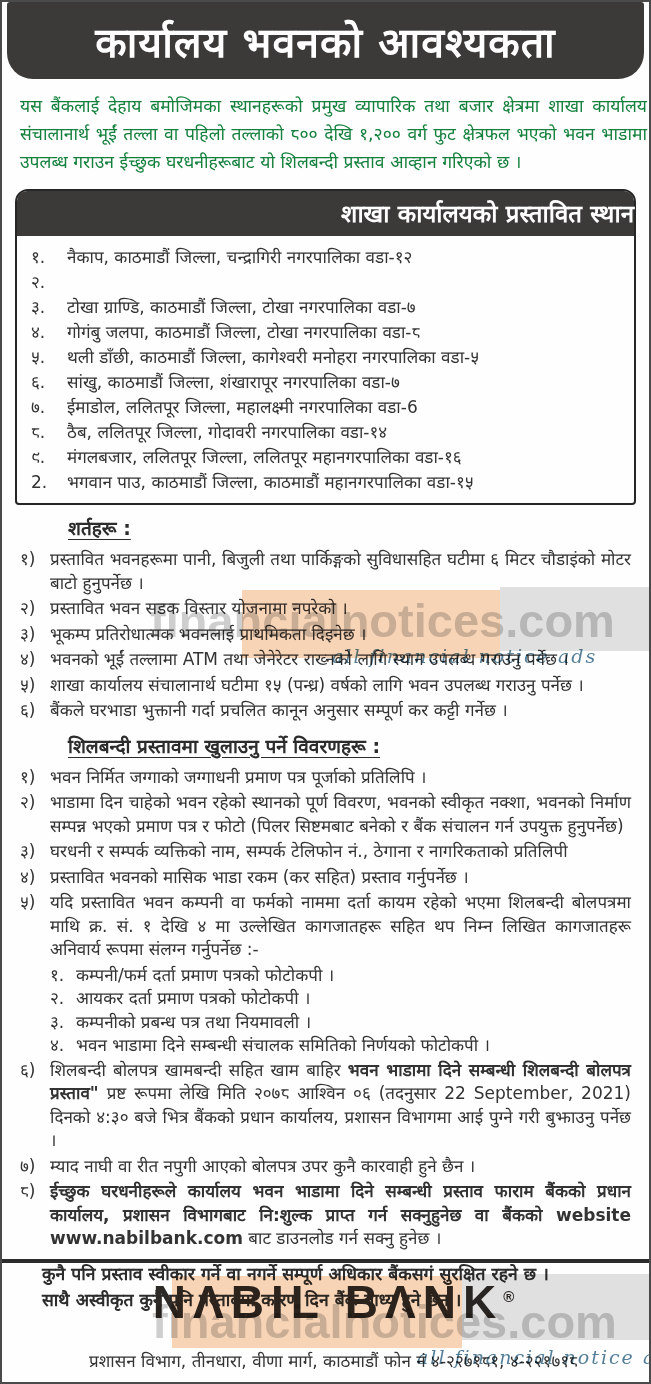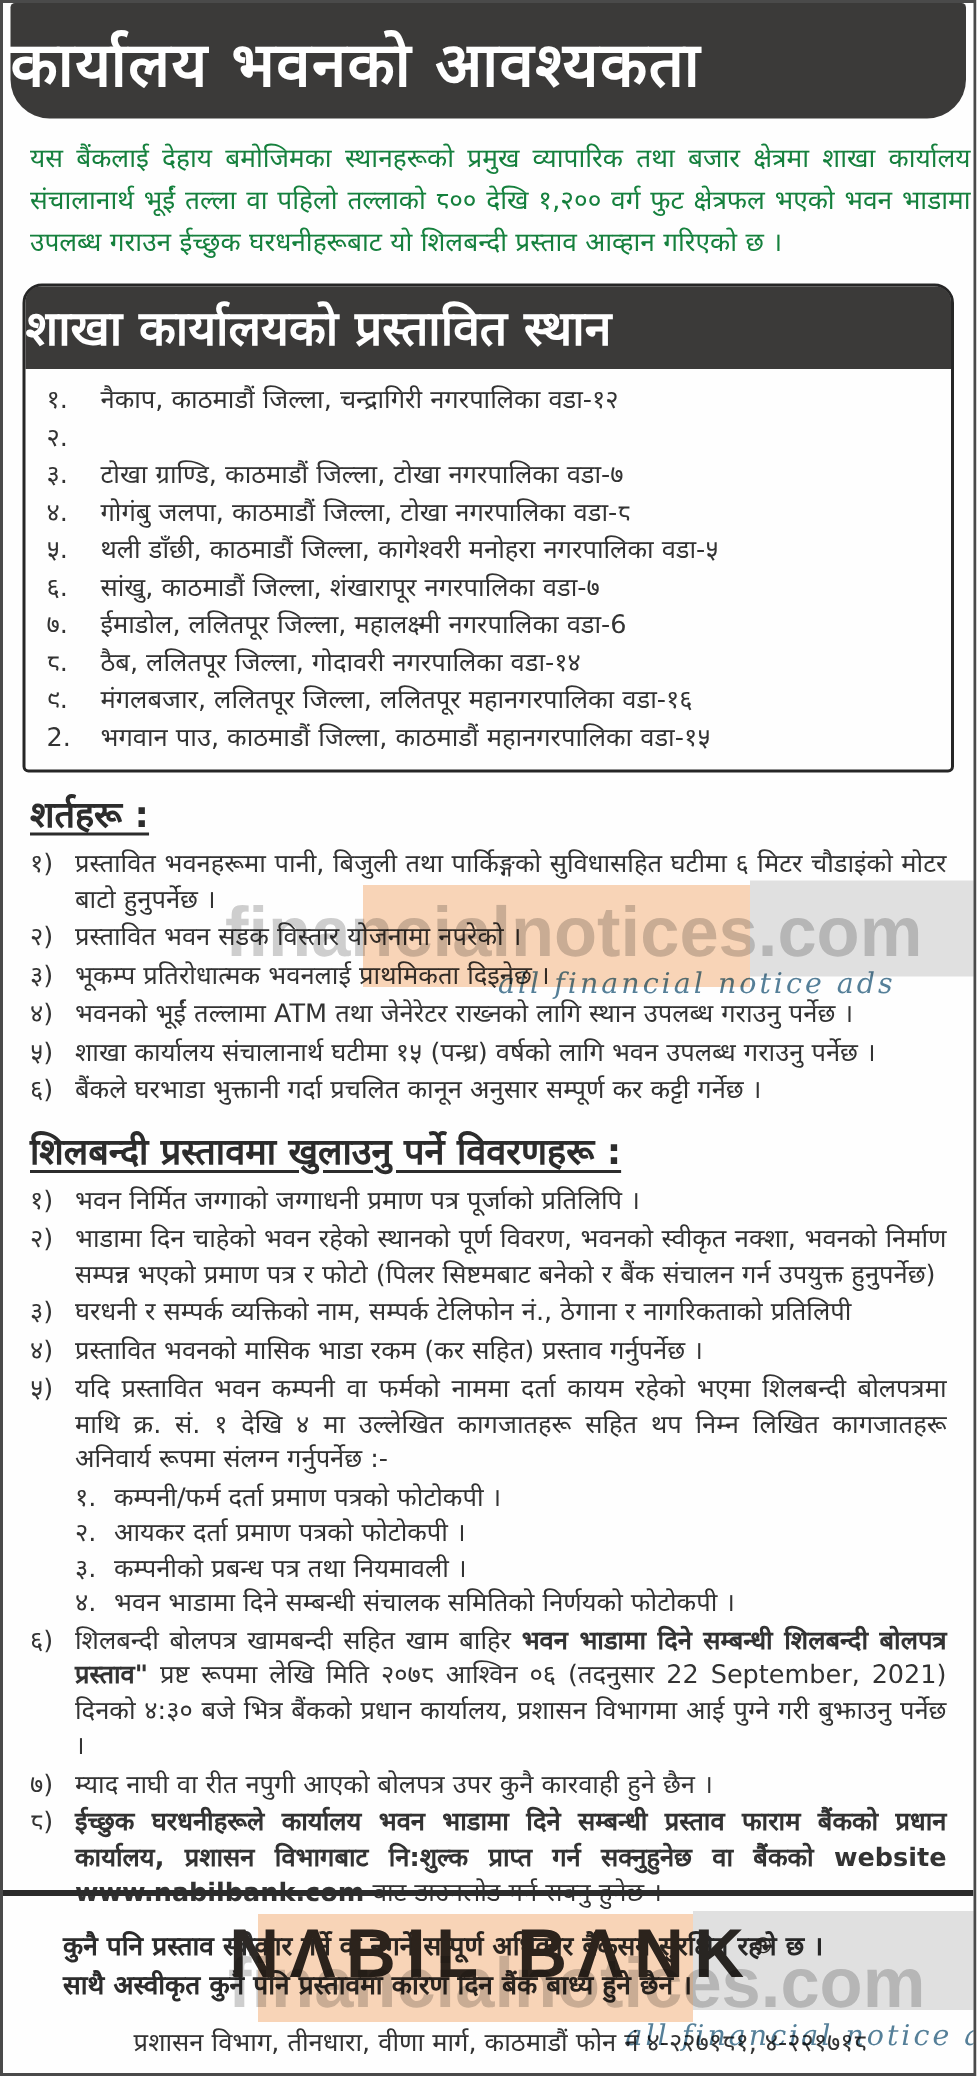--- a/index.html
+++ b/index.html
@@ -13,21 +13,21 @@
     border:2px solid #4a4a4a;
     overflow:hidden;
   }
 
   
   .banner {
     margin:0 5px;
     height:77px;
     background:#3b3a39;
     border-radius:3px 3px 26px 26px;
-    display:flex; align-items:center; justify-content:flex-start;
+    display:flex; align-items:center; justify-content:center;
   }
   .banner h1 {
     color:#ffffff; font-size:41px; font-weight:700; letter-spacing:1px;
     font-family:"DejaVu Serif", serif;
   }
 
   
   .intro {
     margin:13px 2px 0 18px;
     font-size:17.5px; line-height:28px; text-align:justify;
@@ -36,34 +36,35 @@
 
   
   .loc-box {
     margin:13px 13px 0 13px;
     border:2px solid #262626;
     border-radius:13px 13px 4px 4px;
   }
   .loc-header {
     background:#3b3a39; color:#fff;
     border-radius:10px 10px 0 0;
-    text-align:left; font-size:32px; font-weight:700;
+    text-align:right; font-size:24px; font-weight:700;
     padding:5px 0 7px 0;
     font-family:"DejaVu Serif", serif;
   }
   .loc-list { list-style:none; padding:9px 14px 8px 14px; }
   .loc-list li { display:flex; font-size:17px; line-height:25px; color:#333; }
   .loc-list .num { width:36px; flex:0 0 auto; }
 
   
   .section { margin:10px 18px 0 18px; }
   .section h2 {
-    font-size:24px; font-weight:700; color:#2c2c2c;
+    font-size:19px; font-weight:700; color:#2c2c2c;
     text-decoration:underline; text-underline-offset:4px;
     margin-bottom:7px;
+    margin-left:48px;
   }
   .olist { }
   .orow { display:flex; font-size:17px; line-height:23.5px; color:#333; margin-bottom:2px; }
   .orow .num { width:30px; flex:0 0 auto; }
   .orow .txt { flex:1; text-align:justify; }
   .sublist { margin:1px 0 1px 30px; }
   .subrow { display:flex; font-size:17px; line-height:23.5px; color:#333; }
   .subrow .num { width:26px; flex:0 0 auto; }
   .b { font-weight:700; }
 

